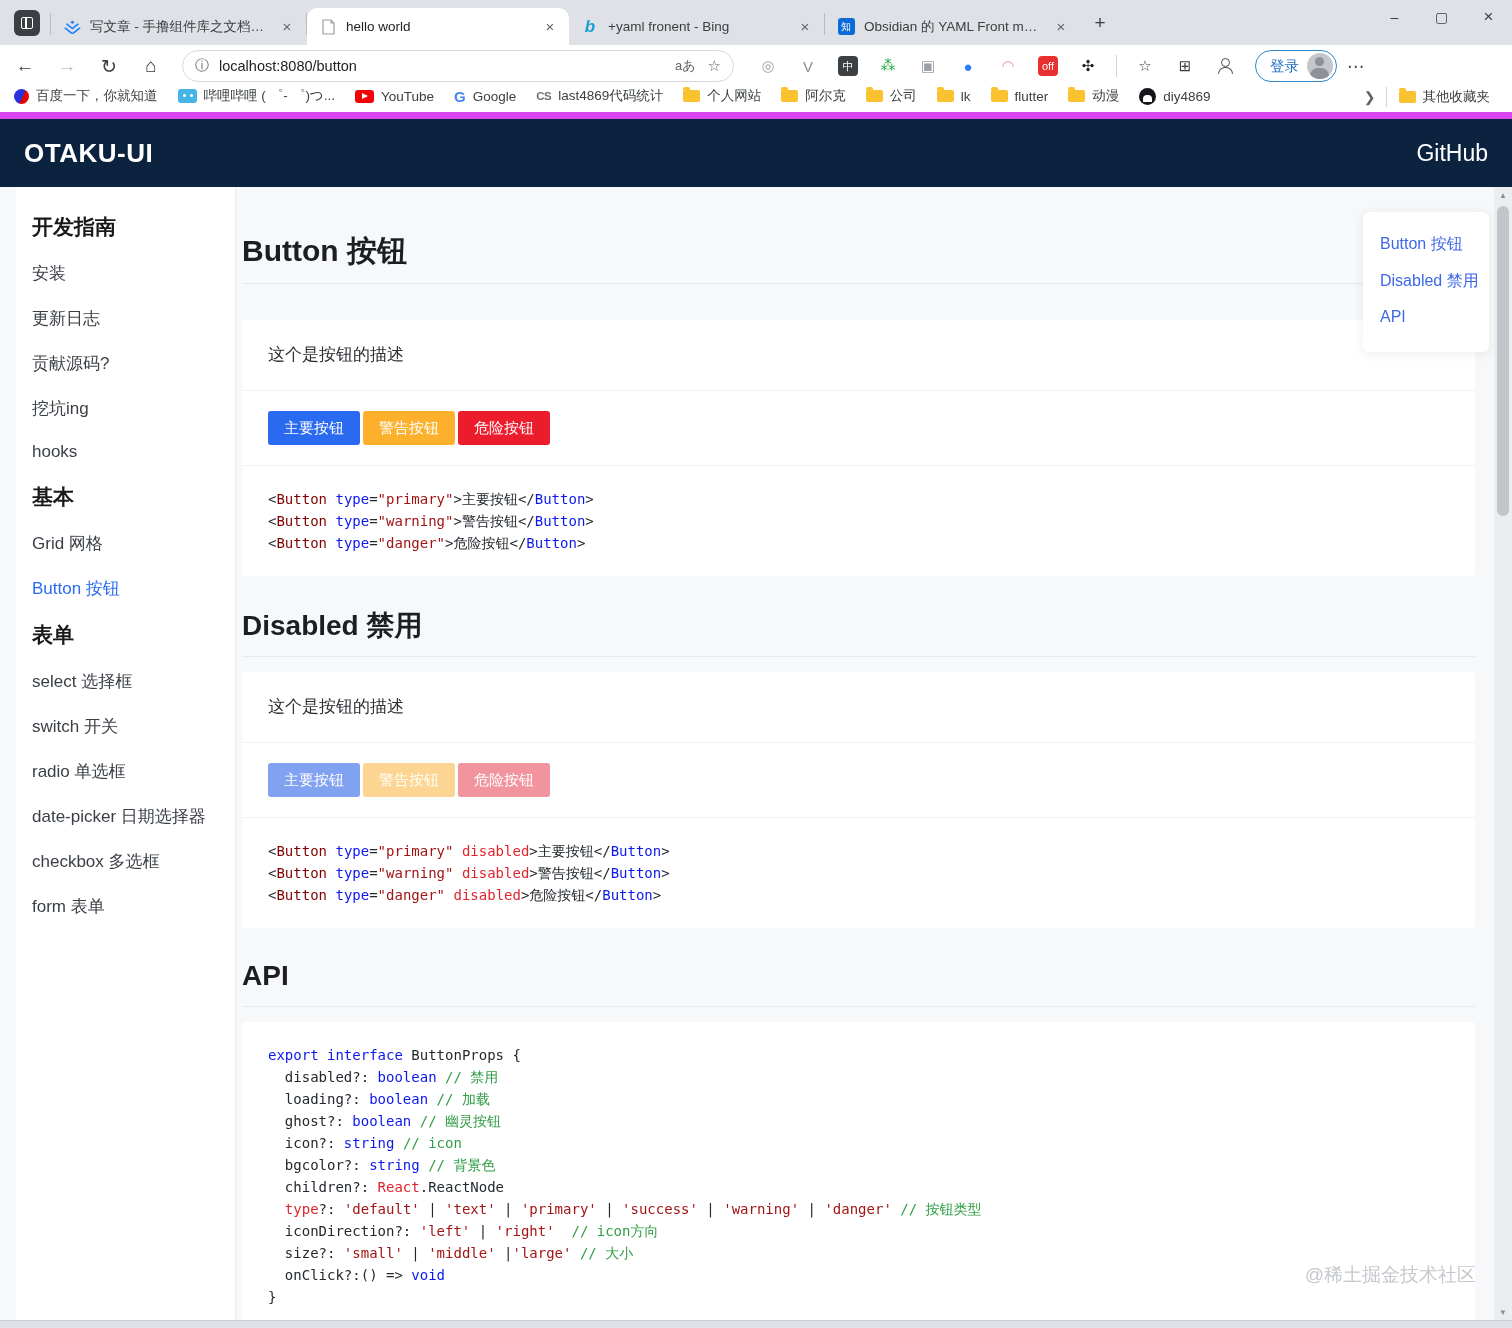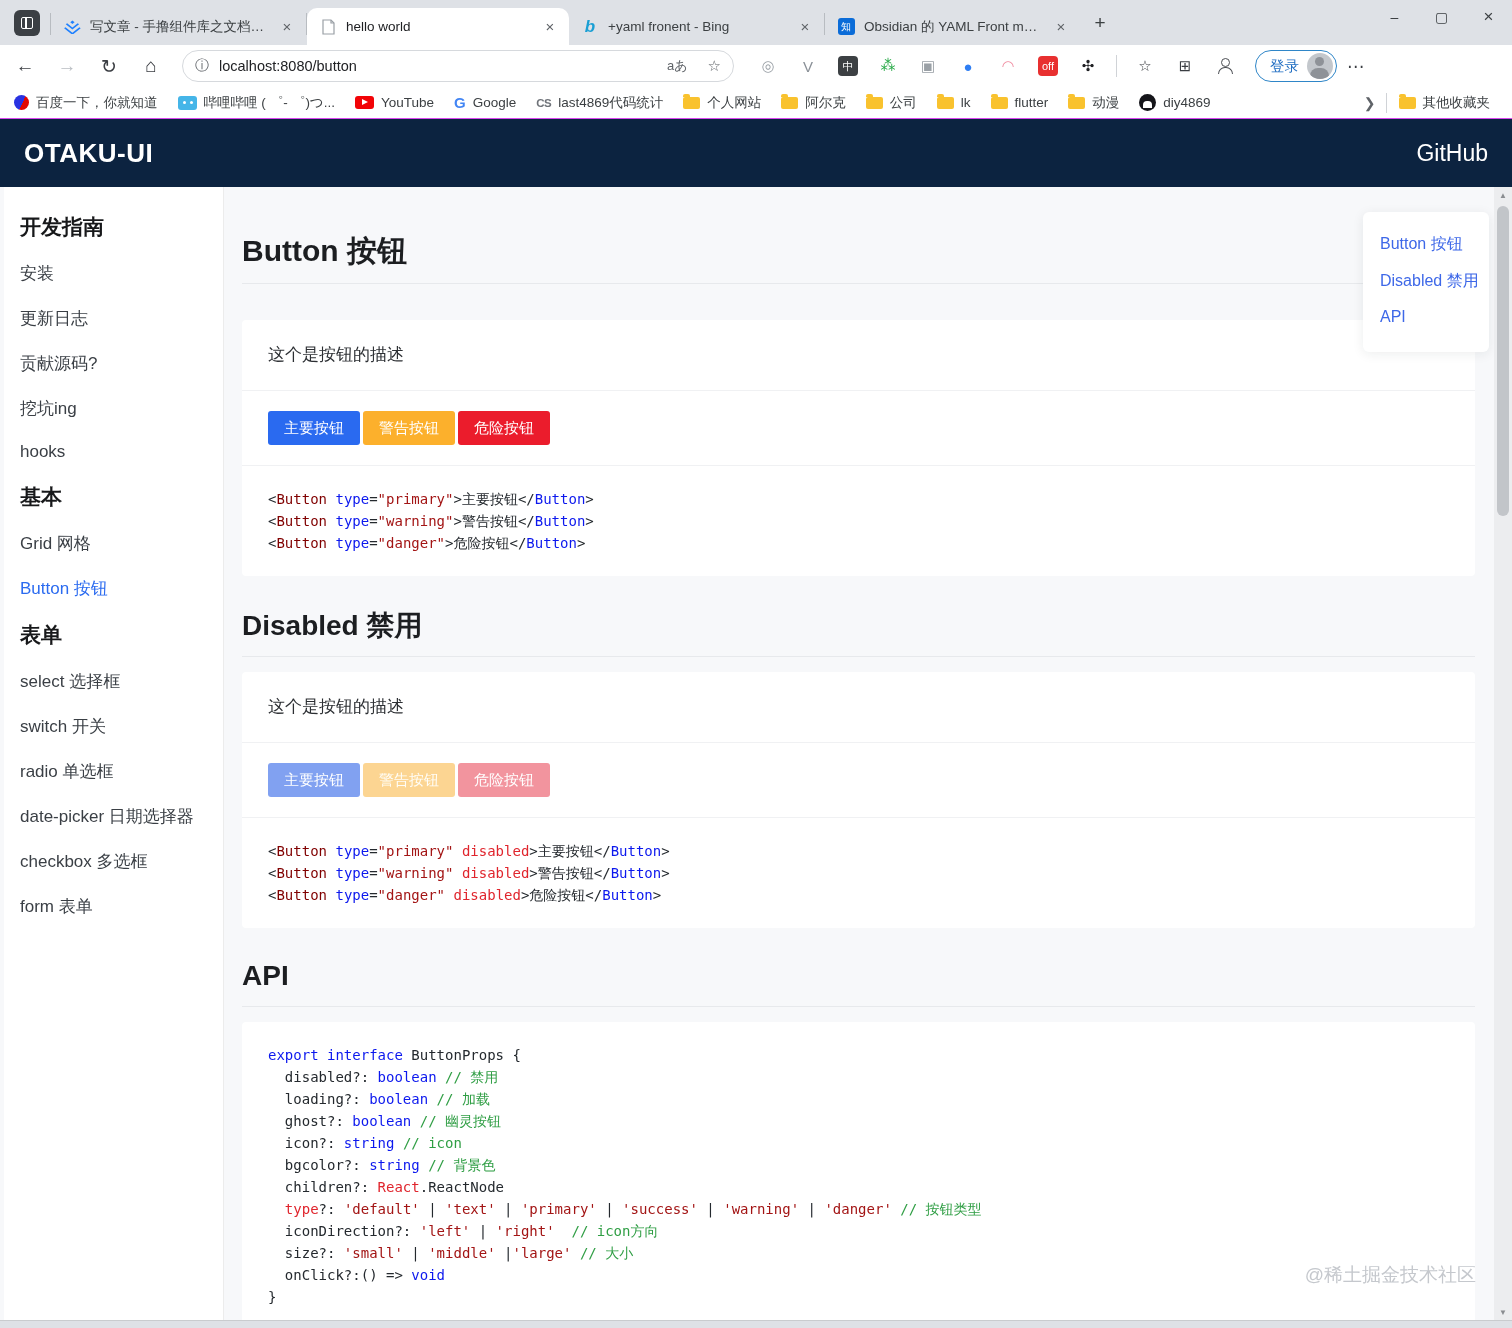--- a/index.html
+++ b/index.html
@@ -22,36 +22,36 @@
   .newtab{width:28px;height:28px;margin:0 0 8px 6px;font-size:19px;color:#3c4043;display:flex;align-items:center;justify-content:center;}
   .wincontrols{margin-left:auto;display:flex;align-self:flex-start;}
   .winbtn{width:47px;height:34px;display:flex;align-items:center;justify-content:center;color:#3c4043;font-size:14px;}
 
   .toolbar{position:absolute;left:0;top:45px;width:1512px;height:42px;background:#fff;display:flex;align-items:center;}
   .navico{width:34px;height:34px;display:flex;align-items:center;justify-content:center;font-size:19px;color:#3a3d42;margin-left:8px;border-radius:6px;}
   .navico.dis{color:#b9bdc2;}
   .urlbar{height:32px;flex:0 0 552px;margin-left:14px;background:#fff;border:1px solid #d6d9dd;border-radius:16px;display:flex;align-items:center;padding:0 12px;font-size:14.5px;color:#202124;}
   .urlbar .info{color:#5f6368;font-size:14px;margin-right:10px;}
   .urlbar .url{flex:1;}
-  .urlbar .aa{color:#5f6368;font-size:13px;margin-right:20px;}
+  .urlbar .aa{color:#5f6368;font-size:13px;margin-right:12px;}
   .urlbar .fav{color:#5f6368;font-size:15px;}
   .extrow{display:flex;align-items:center;margin-left:14px;}
   .ext{width:30px;height:30px;margin:0 5px;display:flex;align-items:center;justify-content:center;font-size:15px;border-radius:6px;}
   .ext .bg{width:20px;height:20px;border-radius:4px;display:flex;align-items:center;justify-content:center;font-size:11px;}
   .tb-sep{width:1px;height:22px;background:#d0d3d7;margin:0 8px;}
   .i-person{position:relative;width:18px;height:16px;display:inline-block;}
   .i-person::before{content:"";position:absolute;top:0;left:5px;width:7px;height:7px;border:1.6px solid #4a4d52;border-radius:50%;}
   .i-person::after{content:"";position:absolute;bottom:0;left:2px;width:13px;height:6px;border:1.6px solid #4a4d52;border-bottom:none;border-radius:7px 7px 0 0;}
   .loginpill{height:32px;border:1.5px solid #2f86c8;border-radius:16px;display:flex;align-items:center;padding:0 3px 0 14px;margin-left:10px;color:#1f6dc2;font-size:14.5px;}
   .loginpill .avatar{width:26px;height:26px;border-radius:50%;background:#c3c7cc;margin-left:8px;position:relative;overflow:hidden;}
   .loginpill .avatar::before{content:"";position:absolute;top:4px;left:8px;width:9px;height:9px;border-radius:50%;background:#8e9298;}
   .loginpill .avatar::after{content:"";position:absolute;top:15px;left:3px;width:19px;height:12px;border-radius:8px 8px 0 0;background:#8e9298;}
   .moremenu{font-size:17px;color:#3a3d42;margin:0 12px 0 10px;letter-spacing:1px;}
 
-  .bookmarks{position:absolute;left:0;top:87px;width:1512px;height:32px;background:#fff;display:flex;align-items:center;border-bottom:1px solid #d946ef;padding-left:14px;font-size:13.5px;color:#3c4043;}
+  .bookmarks{position:absolute;left:0;top:87px;width:1512px;height:32px;background:#fff;display:flex;align-items:flex-start;border-bottom:7px solid #d946ef;padding-left:14px;font-size:13.5px;color:#3c4043;}
   .bm{display:flex;align-items:center;margin-right:20px;white-space:nowrap;}
   .bm .bico{margin-right:7px;display:flex;align-items:center;}
   .i-folder{width:17px;height:12px;background:#f9c22e;border-radius:2px;position:relative;display:inline-block;}
   .i-folder::before{content:"";position:absolute;top:-3px;left:0;width:7px;height:3px;background:#f9c22e;border-radius:2px 2px 0 0;}
   .i-baidu{width:15px;height:15px;border-radius:50%;background:linear-gradient(115deg,#2932e1 55%,#e10601 55%);display:inline-block;}
   .i-bili{width:19px;height:14px;background:#45b5e8;border-radius:3px;position:relative;display:inline-block;}
   .i-bili::before{content:"";position:absolute;left:5px;top:5px;width:3px;height:3px;background:#fff;border-radius:50%;box-shadow:7px 0 0 #fff;}
   .i-yt{width:19px;height:13px;background:#f20307;border-radius:3px;position:relative;display:inline-block;}
   .i-yt::before{content:"";position:absolute;left:7px;top:3px;border-left:6px solid #fff;border-top:3.5px solid transparent;border-bottom:3.5px solid transparent;}
   .i-g{color:#4285f4;font-weight:bold;font-size:15px;}
@@ -61,21 +61,21 @@
   .bm-overflow{margin-left:auto;display:flex;align-items:center;}
   .bm-chevron{color:#5f6368;font-size:14px;margin-right:10px;}
   .bm-sep{width:1px;height:20px;background:#d0d3d7;margin-right:12px;}
 
   
   .sitenav{position:absolute;left:0;top:119px;width:1512px;height:68px;background:#0c2340;display:flex;align-items:center;justify-content:space-between;padding:0 24px;}
   .brand{color:#fff;font-size:26px;font-weight:600;letter-spacing:.5px;}
   .ghlink{color:#fff;font-size:23px;}
 
   .page{position:absolute;left:0;top:187px;width:1512px;height:1141px;background:#f7f8fa;}
-  .sidebar{position:absolute;left:4px;top:0;width:220px;height:100%;background:#fff;border-right:1px solid #ececec;padding-top:16px;overflow:hidden;}
+  .sidebar{position:absolute;left:16px;top:0;width:220px;height:100%;background:#fff;border-right:1px solid #ececec;padding-top:16px;overflow:hidden;}
   .sgroup-title{font-size:21px;font-weight:bold;color:#17181a;padding:10px 16px 10px 16px;}
   .sitem{font-size:17px;color:#3a3f45;padding:11px 16px;cursor:pointer;}
   .sitem.active{color:#2b6bf0;}
 
   .main{position:absolute;left:220px;top:0;width:1274px;height:100%;overflow:hidden;padding:0 19px 0 22px;}
   .sec-hd{font-weight:bold;color:#1c1e21;border-bottom:1px solid #e7e9ec;padding-bottom:10px;}
   .sec-hd.h1{font-size:30px;line-height:44px;margin-top:42px;}
   .sec-hd.h2{font-size:28px;line-height:40px;}
   .card{background:#fff;border-radius:4px;}
   .row-desc{padding:24px 26px;font-size:17px;color:#2c2f33;border-bottom:1px solid #f0f1f3;line-height:22px;}

